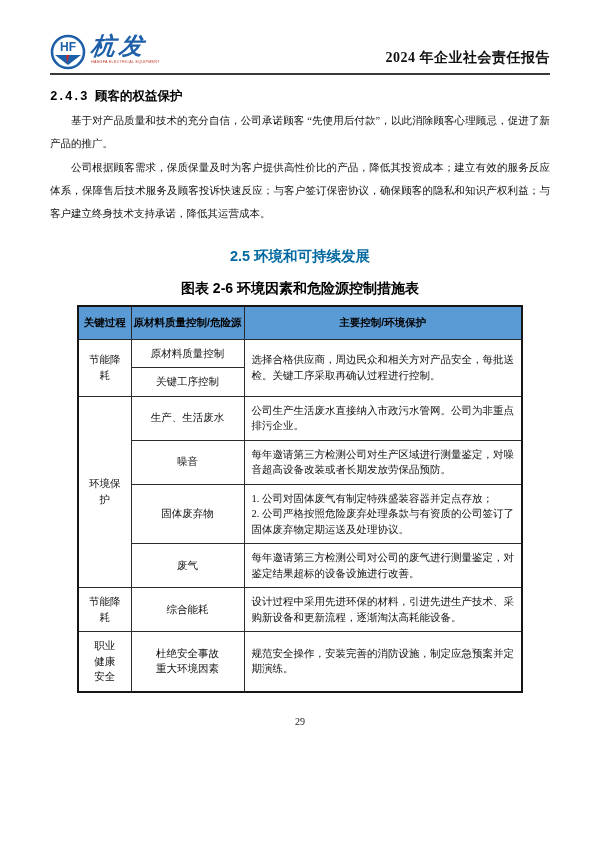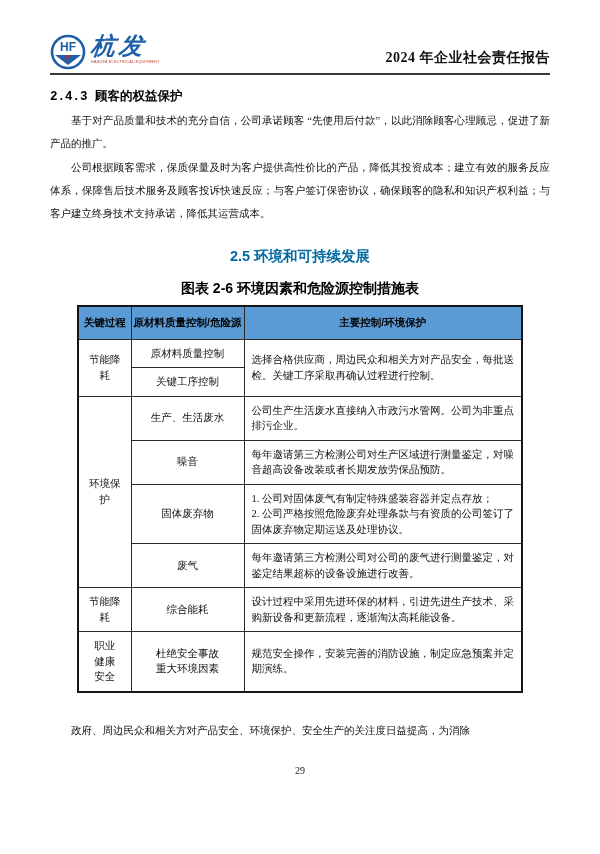--- a/index.html
+++ b/index.html
@@ -161,17 +161,16 @@
         <td class="c pre">职业
 健康
 安全</td>
         <td class="c pre">杜绝安全事故
 重大环境因素</td>
         <td>规范安全操作，安装完善的消防设施，制定应急预案并定期演练。</td>
       </tr>
     </tbody>
   </table>
 
-  <p class="body-p closing">政府、周边民众和相关方对产品安全、环境保护、安全生产的关注度日益提高，为消除</p>
 
   <div class="pageno">29</div>
 
 </div>
 
 </body></html>

